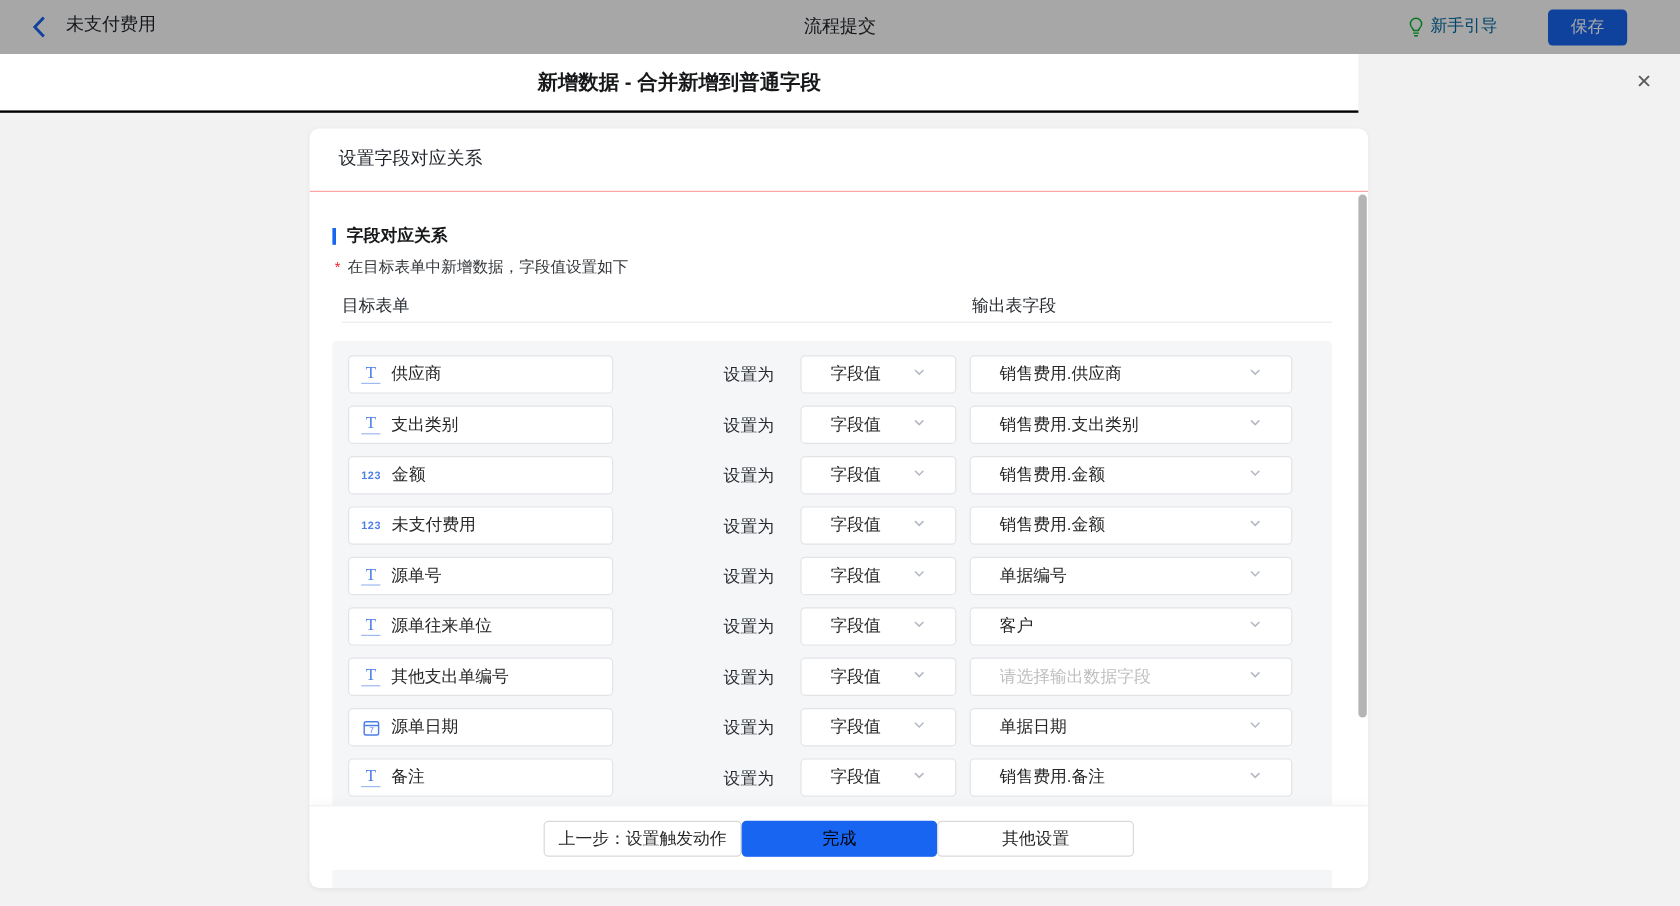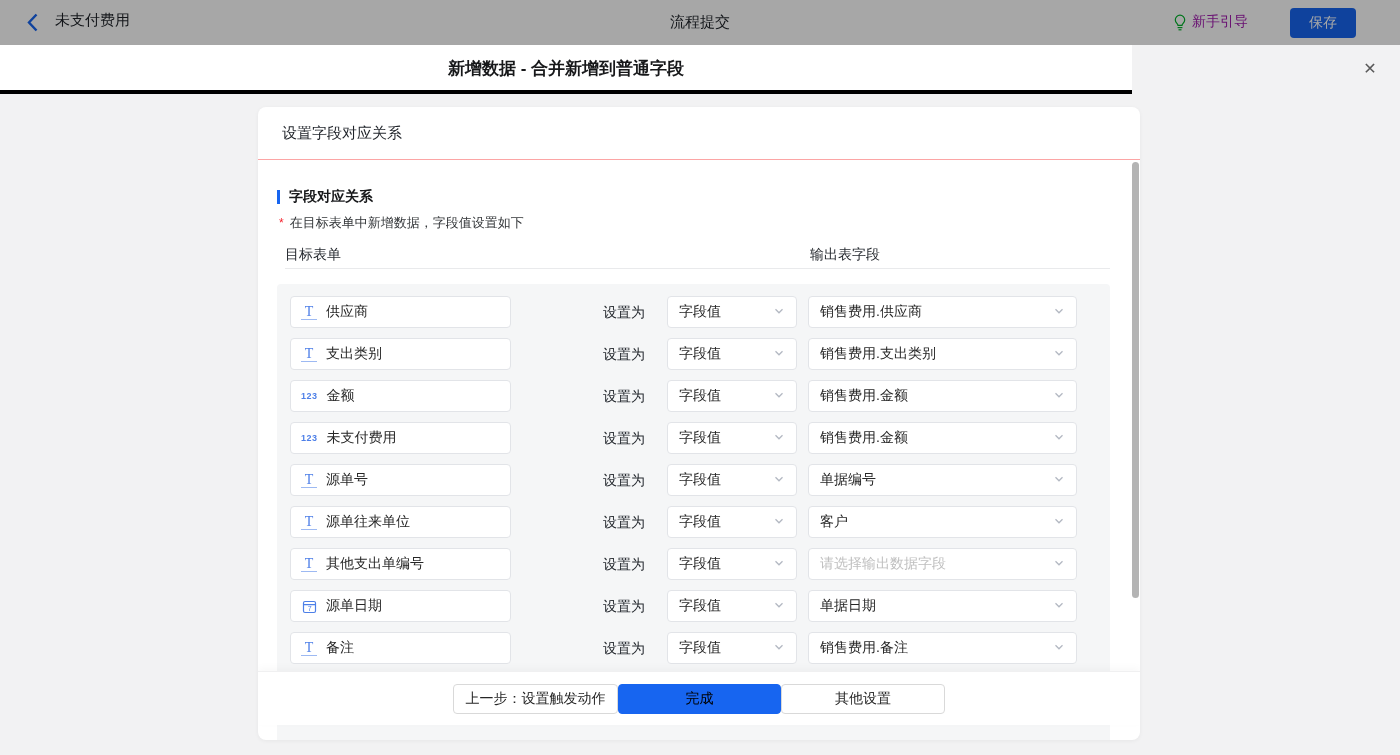--- a/index.html
+++ b/index.html
@@ -8,27 +8,27 @@
   #page { position:relative; width:1400px; height:755px; background:#f2f2f3; overflow:hidden; }
 
   
   .topbar { position:absolute; left:0; top:0; width:1400px; height:45px; background:#ffffff; }
   .topbar::after { content:""; position:absolute; inset:0; background:rgba(0,0,0,0.345); pointer-events:none; }
   .back-btn { position:absolute; left:26px; top:13px; width:16px; height:19px; cursor:pointer; }
   .tb-title { position:absolute; left:55px; top:11px; font-size:15px; font-weight:500; color:#1f2329;
               padding-bottom:7px; border-bottom:2px dashed rgba(255,255,255,0.85); }
   .tb-center { position:absolute; left:0; right:0; top:13px; text-align:center; font-size:15px; color:#1f2329; }
   .guide { position:absolute; right:152px; top:13px; display:flex; align-items:center; gap:5px;
-           color:#a21caf; font-size:14px; cursor:pointer; }
+           color:#0369a1; font-size:14px; cursor:pointer; }
   .save-btn { position:absolute; left:1290px; top:8px; width:66px; height:30px; background:#1765f0;
               color:#ffffff; font-size:14px; border:none; border-radius:4px; cursor:pointer; }
 
   
   .dlg-strip { position:absolute; left:0; top:45px; width:1132px; height:49px; background:#ffffff;
-               border-bottom:4px solid #000000; }
+               border-bottom:2px solid #000000; }
   .dlg-title { text-align:center; line-height:48px; font-size:17px; font-weight:600; color:#17181a; }
   .dlg-close { position:absolute; left:1356px; top:0; width:28px; height:48px; line-height:48px;
                text-align:center; font-size:16px; color:#595959; cursor:pointer; }
 
   
   .card { position:absolute; left:258px; top:107px; width:882px; height:633px; background:#ffffff;
           border-radius:8px; overflow:hidden; box-shadow:0 1px 4px rgba(0,0,0,0.05); }
   .card-h { height:53px; border-bottom:1px solid #fca5a5; }
   .card-h span { display:inline-block; margin-left:24px; line-height:52px; font-size:15px; font-weight:500; color:#1f2329; }
 
@@ -50,21 +50,21 @@
   .f-input { position:absolute; left:0; top:0; width:221px; height:32px; background:#fff;
              border:1px solid #e2e4e8; border-radius:4px; display:flex; align-items:center;
              padding-left:10px; gap:9px; cursor:text; }
   .flabel { font-size:14px; color:#262626; }
   .ficon { display:inline-flex; align-items:center; justify-content:center; min-width:16px; }
   .icon-text { font-family:"Liberation Serif","DejaVu Serif",serif; font-size:14px; color:#4d7fe8;
                line-height:13px; border-bottom:1px solid #9db9f2; padding:0 2px 1px; }
   .icon-number { font-size:9px; font-weight:700; color:#4d7fe8; letter-spacing:0.5px; }
   .setas { position:absolute; left:265px; top:0; line-height:32px; font-size:14px; color:#262a30;margin-left:48px; }
   .sel { position:absolute; top:0; height:32px; background:#fff; border:1px solid #e2e4e8; border-radius:4px;
-         display:flex; align-items:center; justify-content:space-between; padding:0 11px; cursor:pointer; }
+         display:flex; align-items:center; justify-content:space-between; padding:0 24px; cursor:pointer; }
   .sel1 { left:377px; width:130px; }
   .sel2 { left:518px; width:269px; }
   .sel-text { font-size:14px; color:#262626; white-space:nowrap; overflow:hidden; }
   .sel-text.ph { color:#bfbfbf; }
   .partial .setas, .partial .chev { visibility:hidden; }
 
   .card-footer { position:absolute; left:0; bottom:15px; width:100%; height:54px; background:#fff;
                  border-top:1px solid #f0f0f1; box-shadow:0 -3px 8px rgba(0,0,0,0.03);
                  display:flex; align-items:center; justify-content:center; gap:0; z-index:3; }
   .btn { height:30px; border-radius:4px; font-size:14px; cursor:pointer; background:#fff;

